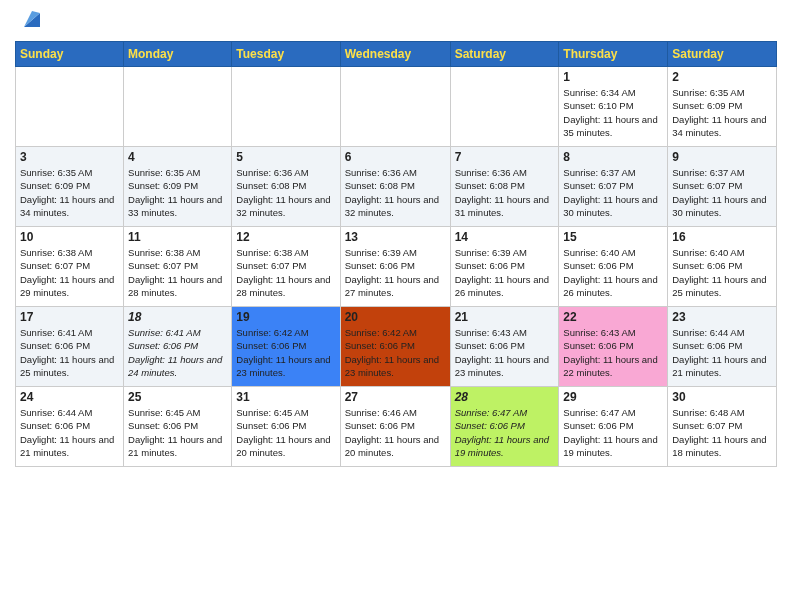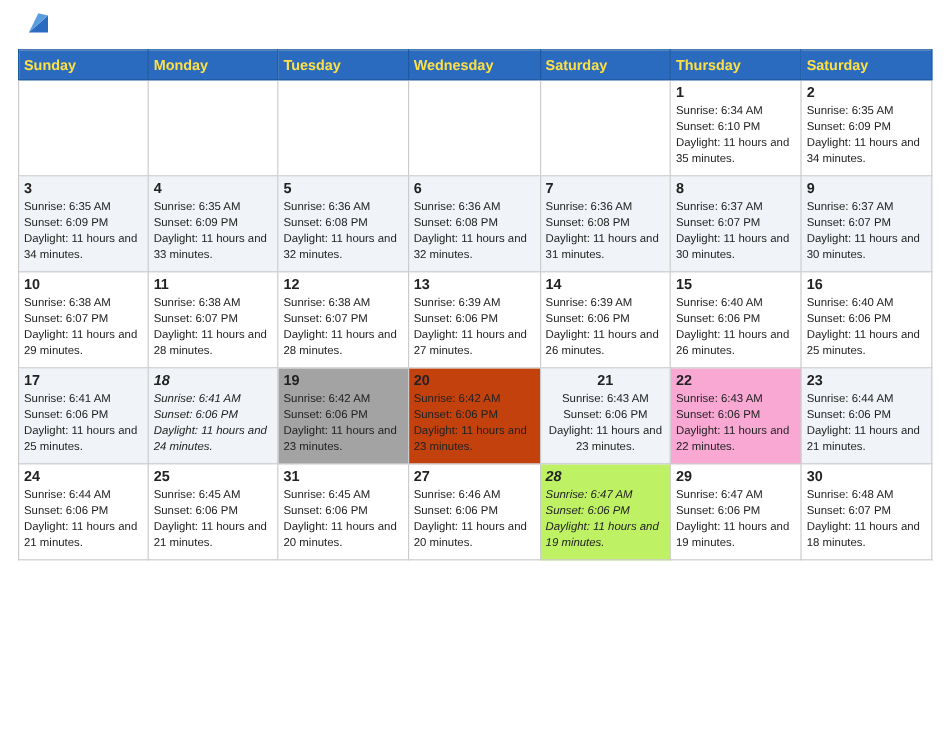--- a/index.html
+++ b/index.html
@@ -206,29 +206,29 @@
         </tr>
         <tr>
           <td style="background: rgb(240, 244, 248);">
             <span class="day-num">17</span>
             <div class="day-info">Sunrise: 6:41 AM<br>Sunset: 6:06 PM<br>Daylight: 11 hours and 25 minutes.</div>
           </td>
           <td style="background: rgb(240, 244, 248); font-style: italic;">
             <span class="day-num">18</span>
             <div class="day-info">Sunrise: 6:41 AM<br>Sunset: 6:06 PM<br>Daylight: 11 hours and 24 minutes.</div>
           </td>
-          <td style="background: #a3a3a3; margin-left: 19px;">
+          <td style="background: #3b82f6; margin-left: 19px;">
             <span class="day-num">19</span>
             <div class="day-info">Sunrise: 6:42 AM<br>Sunset: 6:06 PM<br>Daylight: 11 hours and 23 minutes.</div>
           </td>
           <td style="background: #c2410c;">
             <span class="day-num">20</span>
             <div class="day-info">Sunrise: 6:42 AM<br>Sunset: 6:06 PM<br>Daylight: 11 hours and 23 minutes.</div>
           </td>
-          <td style="background: rgb(240, 244, 248); text-align: center;">
+          <td style="background: rgb(240, 244, 248);">
             <span class="day-num">21</span>
             <div class="day-info">Sunrise: 6:43 AM<br>Sunset: 6:06 PM<br>Daylight: 11 hours and 23 minutes.</div>
           </td>
           <td style="background: #f9a8d4;">
             <span class="day-num">22</span>
             <div class="day-info">Sunrise: 6:43 AM<br>Sunset: 6:06 PM<br>Daylight: 11 hours and 22 minutes.</div>
           </td>
           <td style="background: rgb(240, 244, 248);">
             <span class="day-num">23</span>
             <div class="day-info">Sunrise: 6:44 AM<br>Sunset: 6:06 PM<br>Daylight: 11 hours and 21 minutes.</div>

